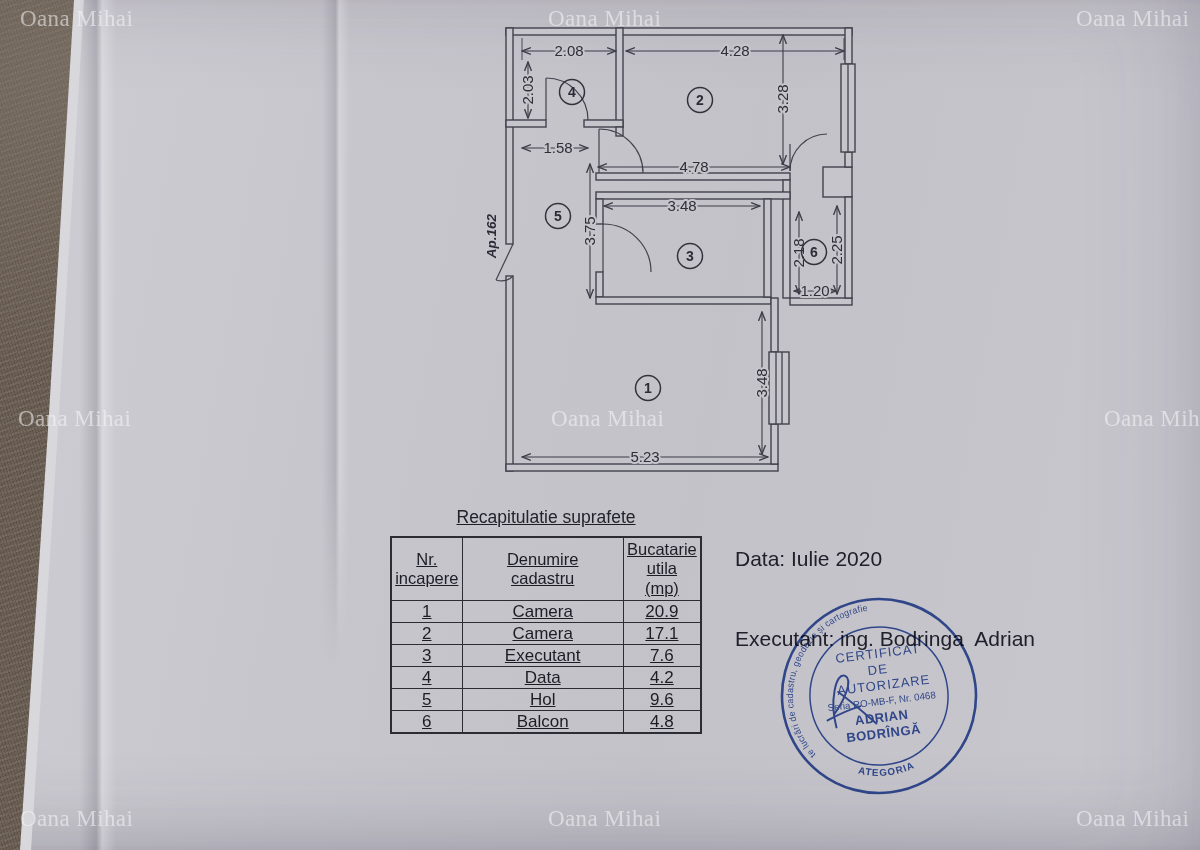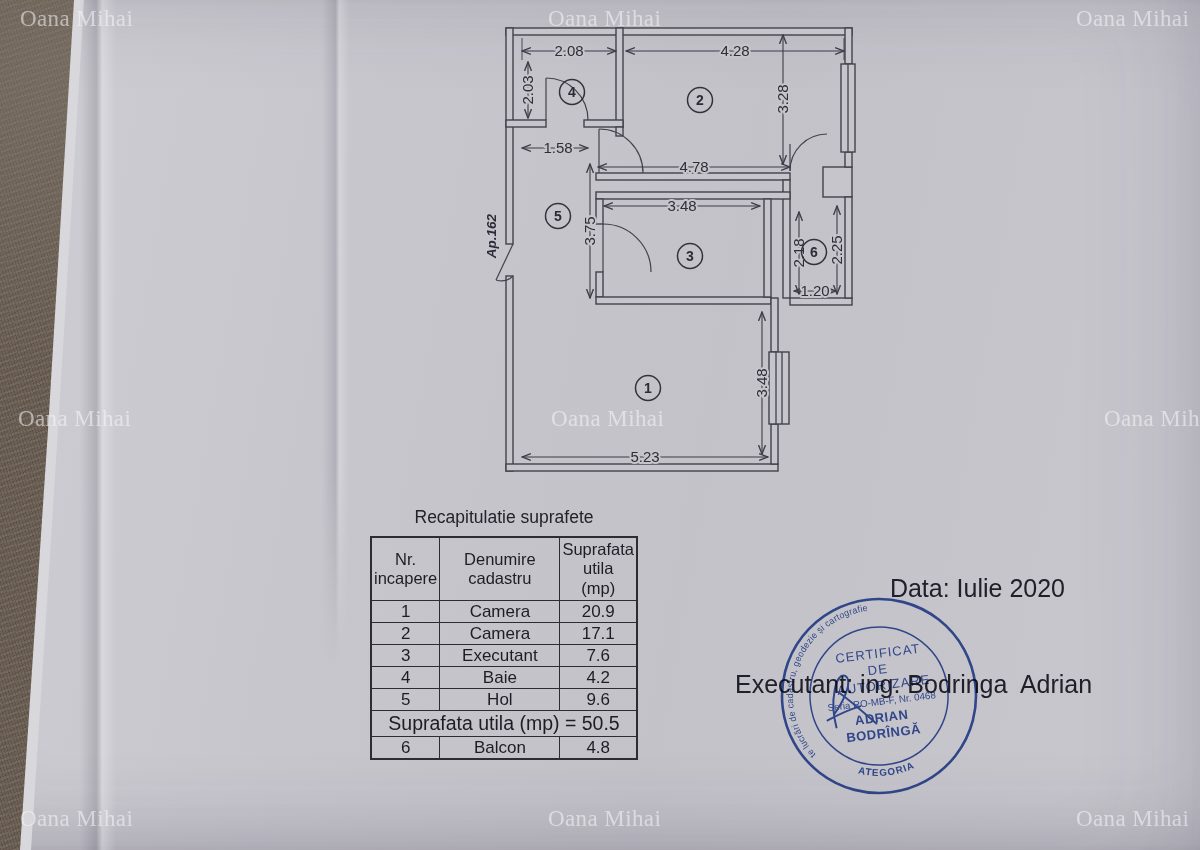--- a/index.html
+++ b/index.html
@@ -49,29 +49,29 @@
   .wln{stroke:#42424d;stroke-width:1.3;fill:none;}
   .arc{stroke:#42424d;stroke-width:1.2;fill:none;}
   .dim{stroke:#3d3d48;stroke-width:1.1;marker-start:url(#arw);marker-end:url(#arw);}
   .ext{stroke:#3d3d48;stroke-width:.9;}
   .dtx{font-size:15px;fill:#2e2e38;text-anchor:middle;
        paint-order:stroke;stroke:#c6c5cb;stroke-width:4px;stroke-linejoin:round;}
   .circ{fill:none;stroke:#32323c;stroke-width:1.5;}
   .rtx{font-size:14px;font-weight:600;fill:#2c2c36;text-anchor:middle;}
   .aptx{font-size:13.5px;font-weight:700;font-style:italic;fill:#2c2c36;text-anchor:middle;}
   
-  .table-block{position:absolute;left:370px;top:507px;width:268px;z-index:6;color:#1d1d26;}
+  .table-block{position:absolute;left:390px;top:507px;width:312px;z-index:6;color:#1d1d26;text-decoration:underline;}
   .tbl-title{text-align:center;font-size:17.5px;margin-bottom:8px;color:#23232c;}
   table.areas{border-collapse:collapse;width:100%;border:2.2px solid #2c2c35;}
   table.areas td{border:1.6px solid #2c2c35;text-align:center;font-size:17px;padding:0 2px;height:21px;}
   table.areas td.hdr{font-size:16.5px;line-height:1.18;white-space:pre-line;height:62px;vertical-align:middle;}
   table.areas td.merged{font-size:19.5px;height:25px;}
   
-  .info{position:absolute;left:735px;top:508px;width:330px;text-align:right;z-index:6;
-        font-size:25px;color:#20202b;line-height:1.28;white-space:pre;}
+  .info{position:absolute;left:735px;top:492px;width:330px;text-align:left;z-index:6;
+        font-size:21px;color:#20202b;line-height:1.28;white-space:pre;}
   
   .stamp{position:absolute;left:775px;top:592px;z-index:8;mix-blend-mode:multiply;opacity:.92;}
   .sline{stroke:#2d4da5;fill:none;}
   .stx{fill:#2d4da5;text-anchor:middle;}
 </style>
 </head>
 <body>
 
 <div class="paper-edge"></div>
 <div class="paper"></div>
@@ -190,51 +190,48 @@
         <col style="width:64px">
         <col style="width:156px">
         <col style="width:68px">
       </colgroup>
     <tbody>
         <tr>
       <td class="hdr">Nr.
 incapere</td>
       <td class="hdr">Denumire
 cadastru</td>
-      <td class="hdr">Suprafata
+      <td class="hdr">Bucatarie
 utila
 (mp)</td>
     </tr>
     <tr>
       <td>1</td>
       <td>Camera</td>
       <td>20.9</td>
     </tr>
     <tr>
       <td>2</td>
       <td>Camera</td>
       <td>17.1</td>
     </tr>
     <tr>
       <td>3</td>
       <td>Executant</td>
       <td>7.6</td>
     </tr>
     <tr>
       <td>4</td>
-      <td>Baie</td>
+      <td>Data</td>
       <td>4.2</td>
     </tr>
     <tr>
       <td>5</td>
       <td>Hol</td>
       <td>9.6</td>
-    </tr>
-    <tr>
-      <td class="merged" colspan="3">Suprafata utila (mp) = 50.5</td>
     </tr>
     <tr>
       <td>6</td>
       <td>Balcon</td>
       <td>4.8</td>
     </tr>
   </tbody>
     </table>
 </div>
 

